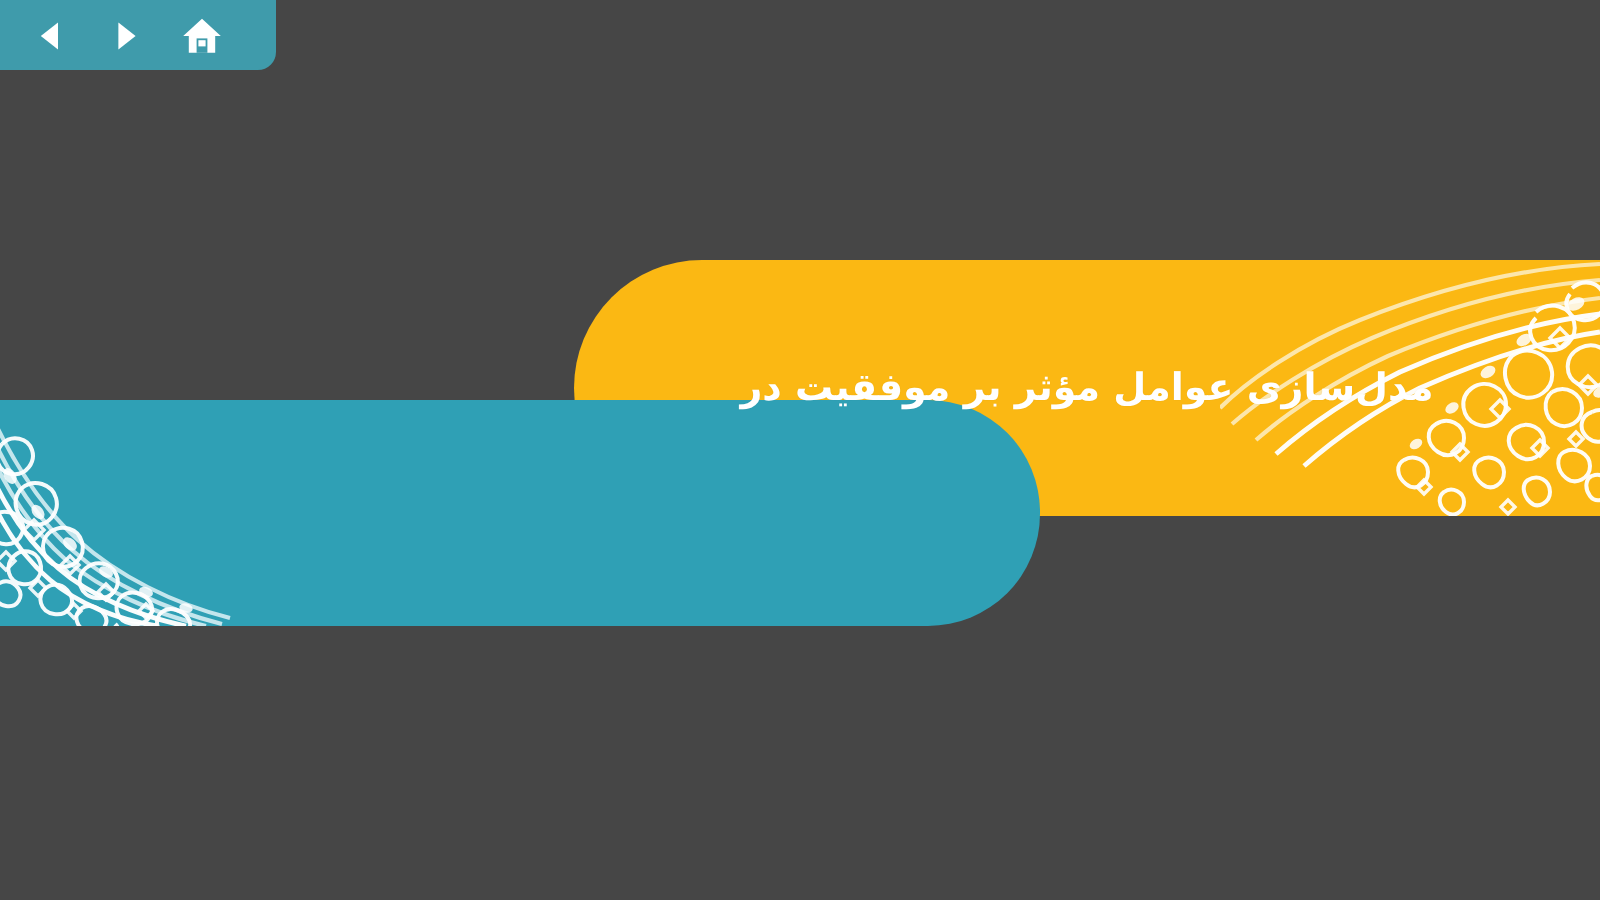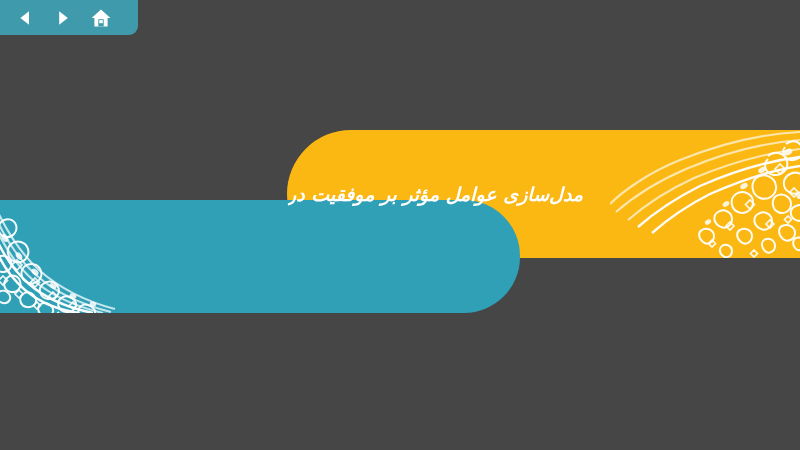--- a/index.html
+++ b/index.html
@@ -72,27 +72,26 @@
     height: 128px;
     pointer-events: none;
   }
   #title-block {
     position: absolute;
     left: 0;
     right: 0;
     top: 0;
     height: 128px;
     display: flex;
-    flex-direction: row;
+    flex-direction: column;
     align-items: center;
-    justify-content: flex-end;
+    justify-content: center;
     gap: 2px;
     text-align: center;
     direction: rtl;
-    font-style: italic;
   }
   .title-line {
     color: #ffffff;
     font-family: "DejaVu Sans", sans-serif;
     font-size: 19px;
     font-weight: 700;
     line-height: 1.52;
     letter-spacing: 0px;
     white-space: nowrap;
     position: relative;

